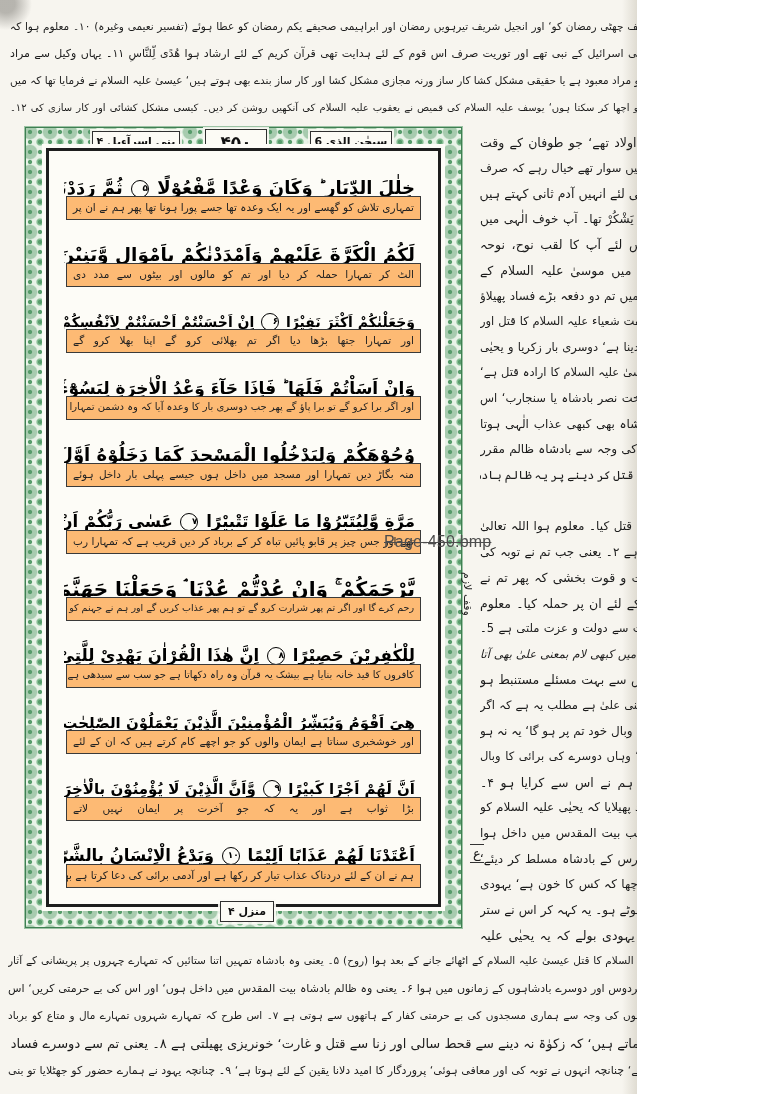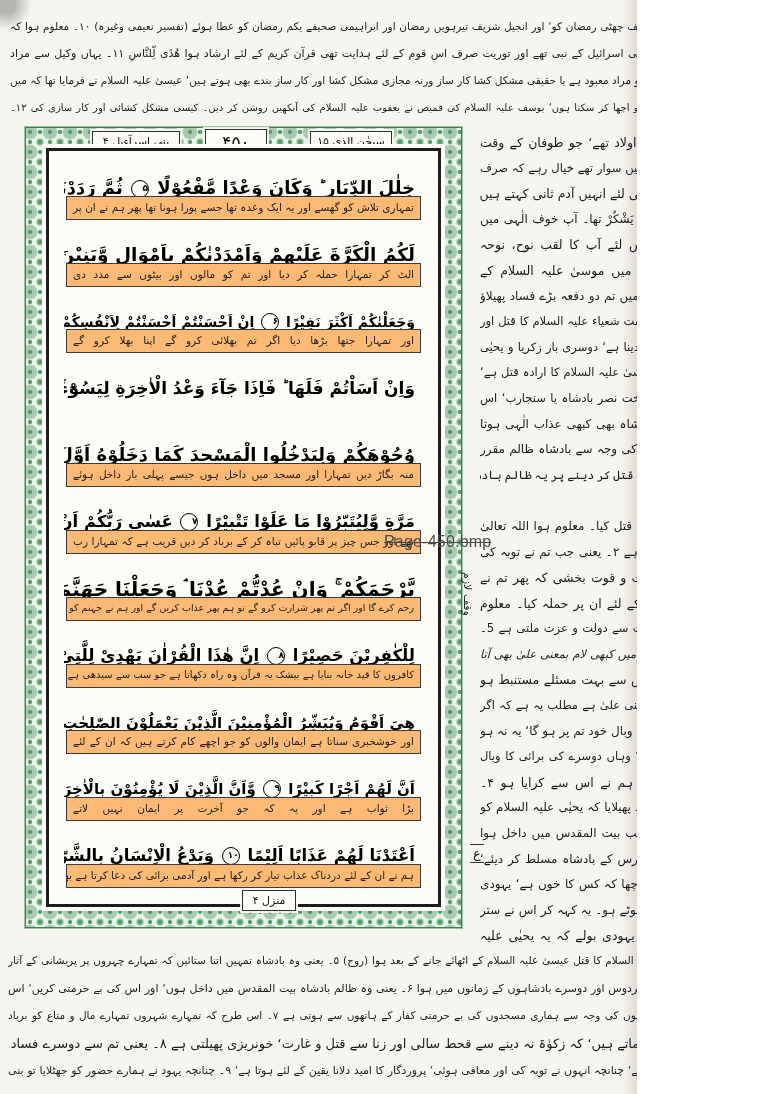--- a/index.html
+++ b/index.html
@@ -28,25 +28,25 @@
     padding:16px;display:flex;flex-direction:column;gap:12px;}
   .vrow{flex:1;display:flex;flex-direction:column;min-height:0;}
   .ayah-line{flex:1;direction:rtl;font-weight:bold;font-size:20px;line-height:44px;
     text-align:justify;text-align-last:justify;white-space:nowrap;overflow:hidden;padding:0 8px;color:#000;}
   .ayah-num{display:inline-block;width:16px;height:16px;line-height:14px;border:1.5px solid #000;
     border-radius:50%;font-size:9px;font-weight:bold;text-align:center;vertical-align:3px;margin:0 2px;}
   .trans{height:22px;line-height:20px;font-size:10.5px;border:1px solid #3a3a3a;background:#fdba74;
     margin:0 2px 1px 2px;padding:0 6px;color:#222;}
   .hlabel{position:absolute;background:#fcfbf5;border:1px solid #2f2f2f;color:#111;
     display:flex;align-items:center;justify-content:center;direction:rtl;
-    font-size:11px;font-weight:normal;box-shadow:0 0 0 2px rgba(252,251,245,.9);text-align:right;}
+    font-size:11px;font-weight:bold;box-shadow:0 0 0 2px rgba(252,251,245,.9);text-align:right;}
   .surah{left:67px;top:4px;width:86px;height:19px;}
   .pnum{left:180px;top:2px;width:60px;height:23px;font-size:17px;}
   .juz{left:285px;top:4px;width:80px;height:19px;}
-  .manzil{left:195px;bottom:17px;width:52px;height:19px;margin-left:22px;}
+  .manzil{left:195px;bottom:6px;width:52px;height:19px;}
   
   .commentary{position:absolute;left:480px;top:130px;width:296px;}
   .cline{height:25.6px;line-height:25.6px;font-size:12.5px;}
   .commentary .cline:nth-child(15){text-align-last:right;}
   
   .waqf{position:absolute;left:461px;top:565px;writing-mode:vertical-rl;height:58px;
     font-size:11px;color:#222;text-align:center;letter-spacing:1px;}
   .ruku{position:absolute;left:470px;top:844px;font-size:13px;color:#222;
     border-top:1px solid #333;border-bottom:1px solid #333;padding:0 3px;line-height:17px;}
   
@@ -64,37 +64,38 @@
   <div class="top-notes">
       <div class="jline fit" style="font-size: 10.5px;">(بقیہ صفحہ ۴۴۹) توریت شریف چھٹی رمضان کو‘ اور انجیل شریف تیرہویں رمضان اور ابراہیمی صحیفے یکم رمضان کو عطا ہوئے (تفسیر نعیمی وغیرہ) ۱۰۔ معلوم ہوا کہ</div>
       <div class="jline fit" style="font-size: 11px;">موسیٰ علیہ السلام صرف بنی اسرائیل کے نبی تھے اور توریت صرف اس قوم کے لئے ہدایت تھی قرآن کریم کے لئے ارشاد ہوا ھُدًی لِّلنَّاسِ ۱۱۔ یہاں وکیل سے مراد</div>
       <div class="jline fit" style="font-size: 10.5px;">کپڑوں کے وکیل نہیں بلکہ یا تو مراد معبود ہے یا حقیقی مشکل کشا کار ساز ورنہ مجازی مشکل کشا اور کار ساز بندے بھی ہوتے ہیں‘ عیسیٰ علیہ السلام نے فرمایا تھا کہ میں</div>
       <div class="jline fit" style="font-size: 10px;">اندھوں کو انکھیارا‘ کوڑھیوں کو اچھا کر سکتا ہوں‘ یوسف علیہ السلام کی قمیص نے یعقوب علیہ السلام کی آنکھیں روشن کر دیں۔ کیسی مشکل کشائی اور کار سازی کی ۱۲۔</div>
     </div>
 
   <div class="qbox">
     <div class="hlabel surah">بنی اسرآءیل ۴</div>
     <div class="hlabel pnum">۴۵۰</div>
-    <div class="hlabel juz">سبحٰن الذی ۱۵</div>
+    <div class="hlabel juz">سبحٰن الذی 6</div>
 
     <div class="frame">
         <div class="vrow">
         <div class="ayah-line fit" style="font-size: 18px;">خِلٰلَ الدِّيَارِ ؕ وَكَانَ وَعْدًا مَّفْعُوْلًا <span class="ayah-num">۵</span> ثُمَّ رَدَدْنَا</div>
         <div class="trans jline fit">تمہاری تلاش کو گھسے اور یہ ایک وعدہ تھا جسے پورا ہونا تھا پھر ہم نے ان پر</div>
       </div>
         <div class="vrow">
         <div class="ayah-line fit" style="font-size: 18.5px;">لَكُمُ الْكَرَّةَ عَلَيْهِمْ وَاَمْدَدْنٰكُمْ بِاَمْوَالٍ وَّبَنِيْنَ</div>
         <div class="trans jline fit">الٹ کر تمہارا حملہ کر دیا اور تم کو مالوں اور بیٹوں سے مدد دی</div>
       </div>
         <div class="vrow">
         <div class="ayah-line fit" style="font-size: 14px;">وَجَعَلْنٰكُمْ اَكْثَرَ نَفِيْرًا <span class="ayah-num">۶</span> اِنْ اَحْسَنْتُمْ اَحْسَنْتُمْ لِاَنْفُسِكُمْ</div>
         <div class="trans jline fit">اور تمہارا جتھا بڑھا دیا اگر تم بھلائی کرو گے اپنا بھلا کرو گے</div>
       </div>
         <div class="vrow">
         <div class="ayah-line fit" style="font-size: 17px;">وَاِنْ اَسَاْتُمْ فَلَهَا ؕ فَاِذَا جَآءَ وَعْدُ الْاٰخِرَةِ لِيَسُوْٓءٗا</div>
+        <div class="trans jline fit" style="font-size: 10px;">اور اگر برا کرو گے تو برا پاؤ گے پھر جب دوسری بار کا وعدہ آیا کہ وہ دشمن تمہارا</div>
       </div>
         <div class="vrow">
         <div class="ayah-line fit" style="font-size: 18px;">وُجُوْهَكُمْ وَلِيَدْخُلُوا الْمَسْجِدَ كَمَا دَخَلُوْهُ اَوَّلَ</div>
         <div class="trans jline fit">منہ بگاڑ دیں تمہارا اور مسجد میں داخل ہوں جیسے پہلی بار داخل ہوئے</div>
       </div>
         <div class="vrow">
         <div class="ayah-line fit" style="font-size: 16.5px;">مَرَّةٍ وَّلِيُتَبِّرُوْا مَا عَلَوْا تَتْبِيْرًا <span class="ayah-num">۷</span> عَسٰى رَبُّكُمْ اَنْ</div>
         <div class="trans jline fit">تھے اور جس چیز پر قابو پائیں تباہ کر کے برباد کر دیں قریب ہے کہ تمہارا رب</div>
       </div>
         <div class="vrow">

